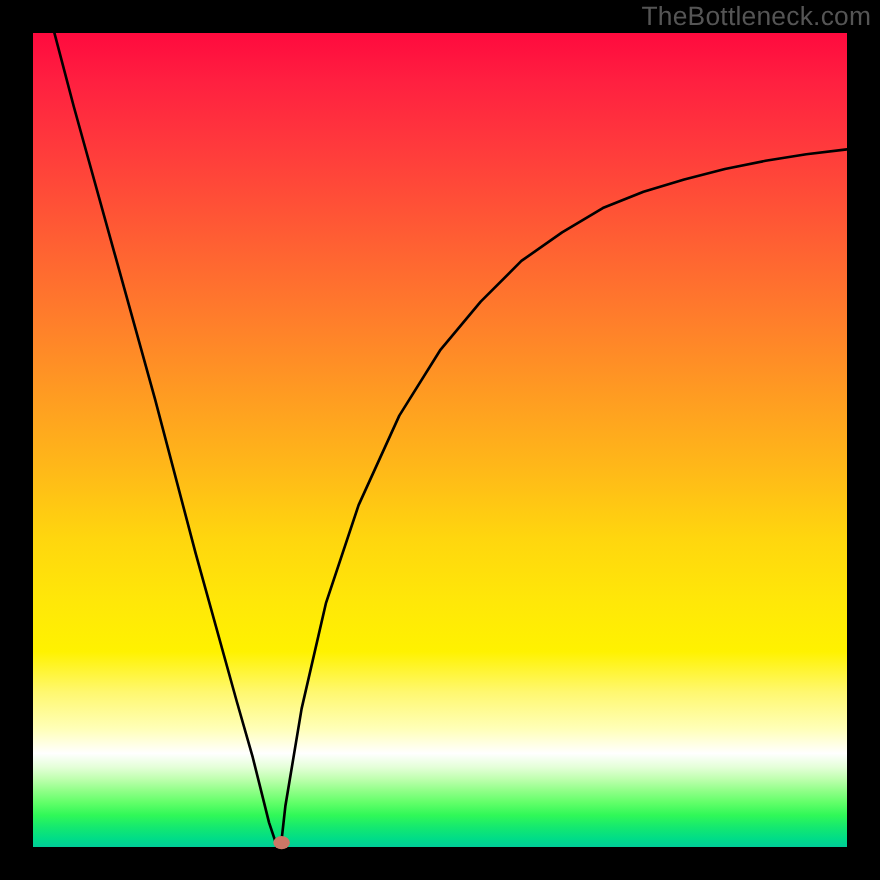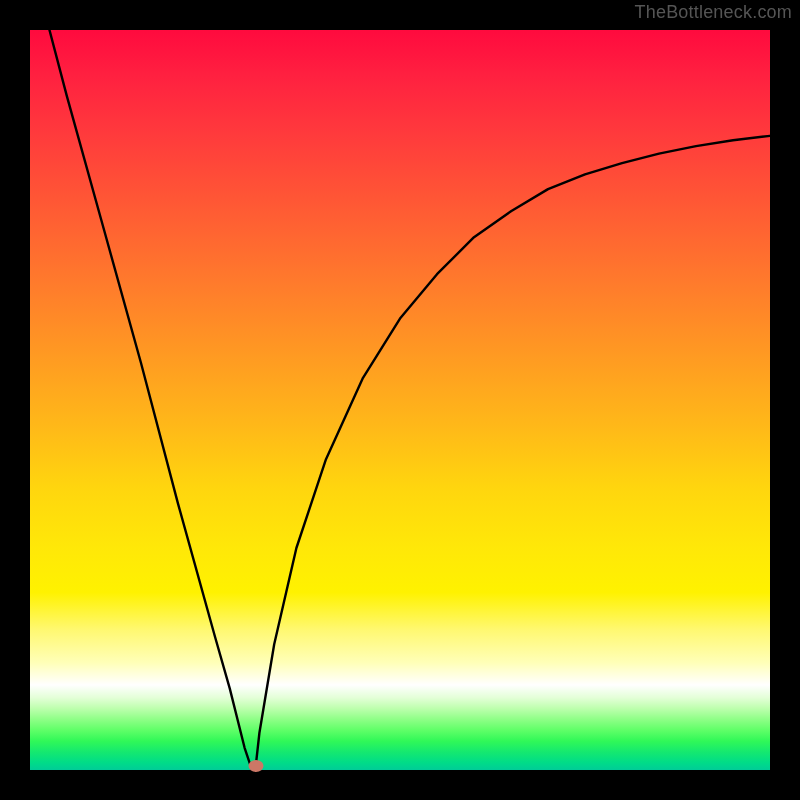--- a/index.html
+++ b/index.html
@@ -9,21 +9,21 @@
     background: #000;
     position: relative;
     font-family: Arial, sans-serif;
     overflow: hidden;
   }
   .watermark {
     position: absolute;
     top: 2px;
     right: 8px;
     color: #555;
-    font-size: 18px;
+    font-size: 24px;
     font-weight: 500;
     z-index: 10;
     letter-spacing: 0.2px;
   }
   .plot-area {
     position: absolute;
     left: 30px;
     top: 30px;
     width: 740px;
     height: 740px;

